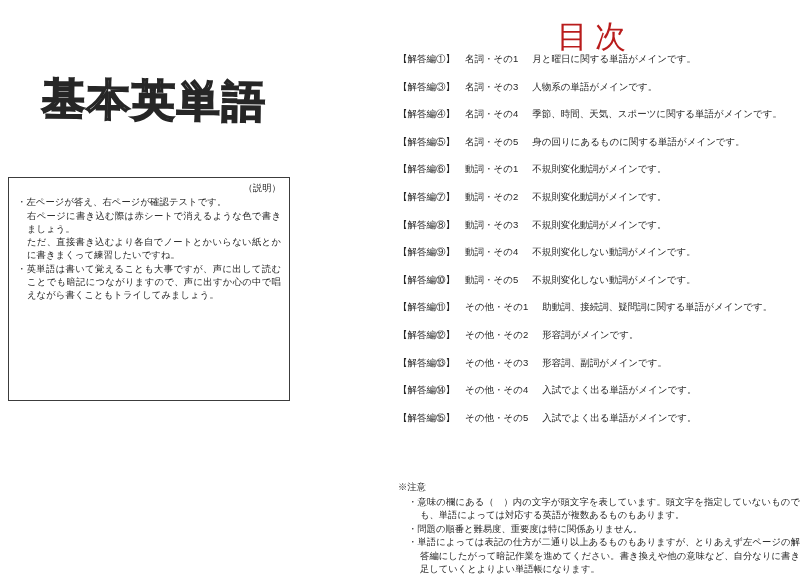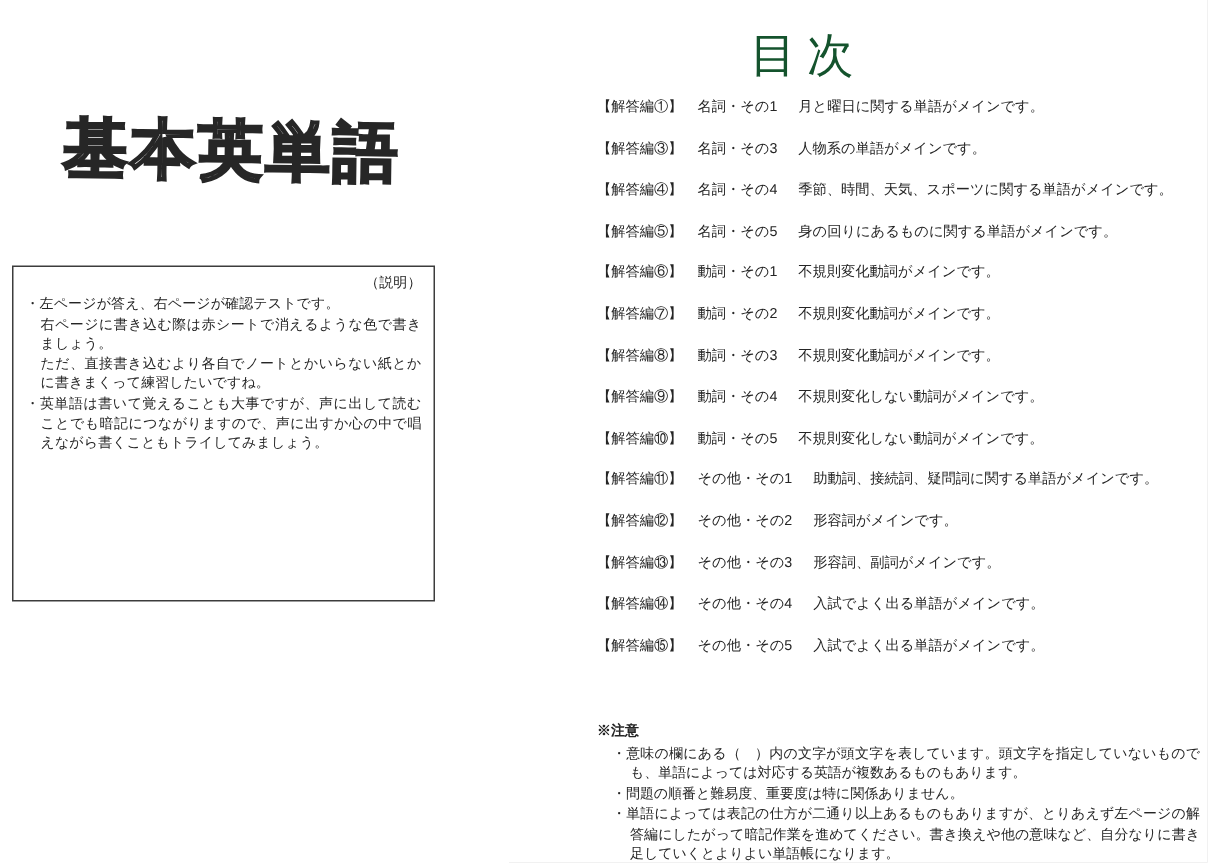--- a/index.html
+++ b/index.html
@@ -50,50 +50,51 @@
     padding-left:10px;
     text-indent:-10px;
     text-align:justify;
   }
 
   
   .toc-title{
     position:absolute;
     left:500px;top:16px;
     width:190px;
+    text-align:center;
     font-size:31px;
     font-weight:500;
     letter-spacing:7px;
-    color:#14532d;
+    color:#b91c1c;
     white-space:nowrap;
   }
   .toc-list{
     position:absolute;
-    left:398px;top:66px;
+    left:398px;top:53px;
     width:400px;
   }
   .toc-row{
     height:27.6px;
     font-size:9.5px;
     line-height:12px;
     white-space:nowrap;
     color:#252525;
   }
   .toc-label{margin-right:10px;}
   .toc-cat{margin-right:14px;}
 
   .notes{
     position:absolute;
     left:398px;top:481px;
     width:402px;
     font-size:9.3px;
     line-height:13.5px;
     color:#252525;
   }
-  .notes-heading{margin:0 0 1px 0;font-weight:bold;}
+  .notes-heading{margin:0 0 1px 0;}
   .notes-items{margin-left:10px;}
   .note-item{
     margin:0;
     padding-left:12px;
     text-indent:-12px;
     text-align:justify;
   }
 </style>
 </head>
 <body>

